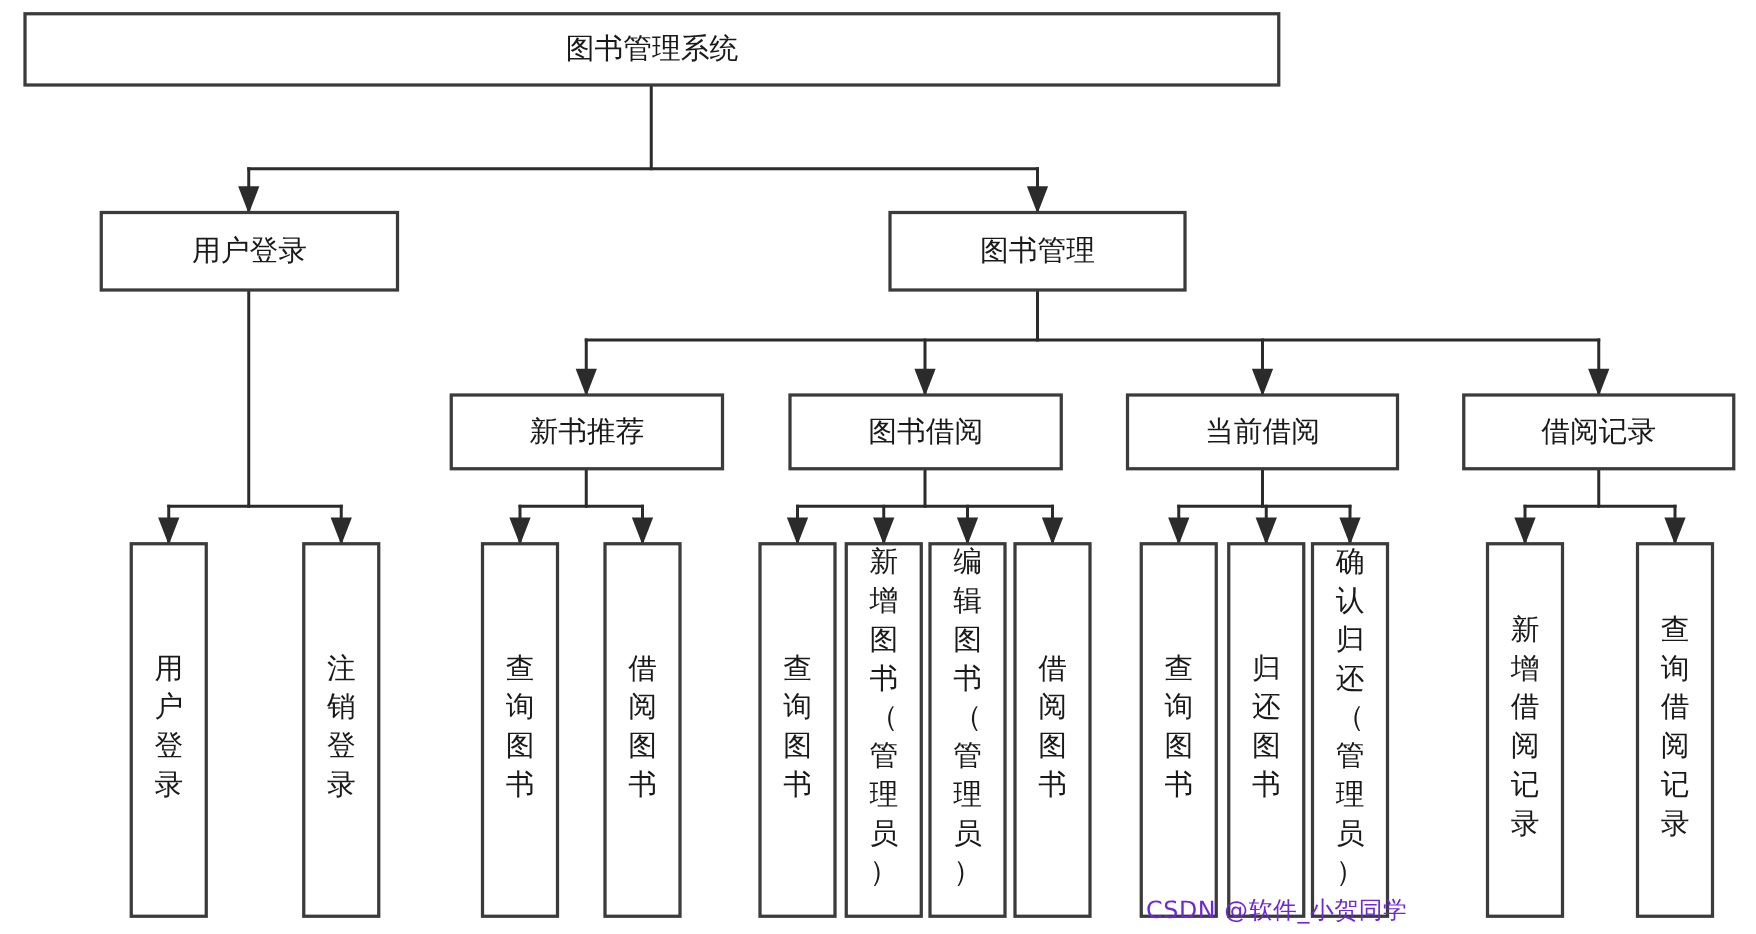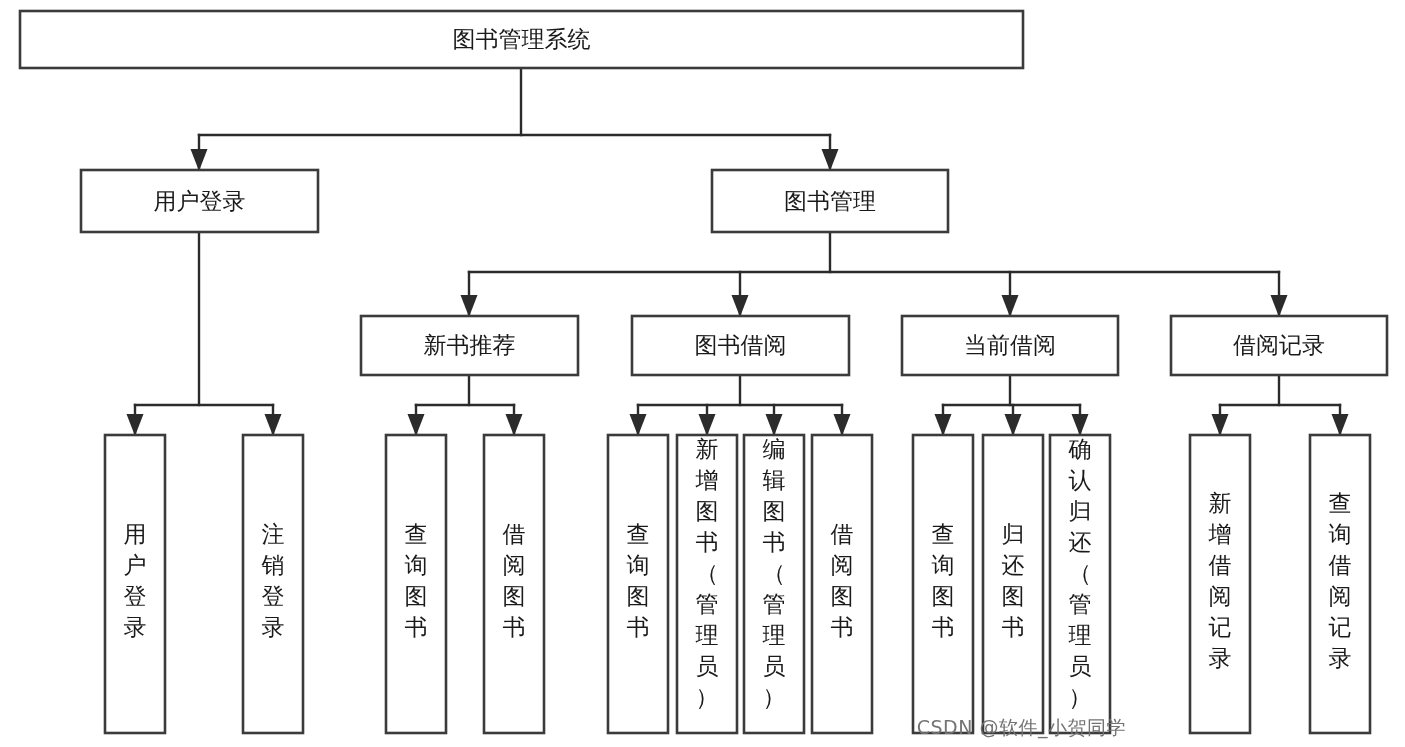--- a/index.html
+++ b/index.html
@@ -55,21 +55,21 @@
   .vertical-char {
     fill: #1a1a1a;
     font-family: "DejaVu Sans", "Liberation Sans", sans-serif;
     font-size: 23px;
     text-anchor: middle;
   }
   .watermark-text {
     position: absolute;
     right: 6px;
     bottom: 6px;
-    color: #737373;
+    color: #6d28d9;
     font-size: 19px;
     font-family: "DejaVu Sans", "Liberation Sans", sans-serif;
     letter-spacing: 0.5px;
     white-space: nowrap;
     user-select: none;
     margin-left: 16px;
   }
 </style>
 </head>
 <body>

